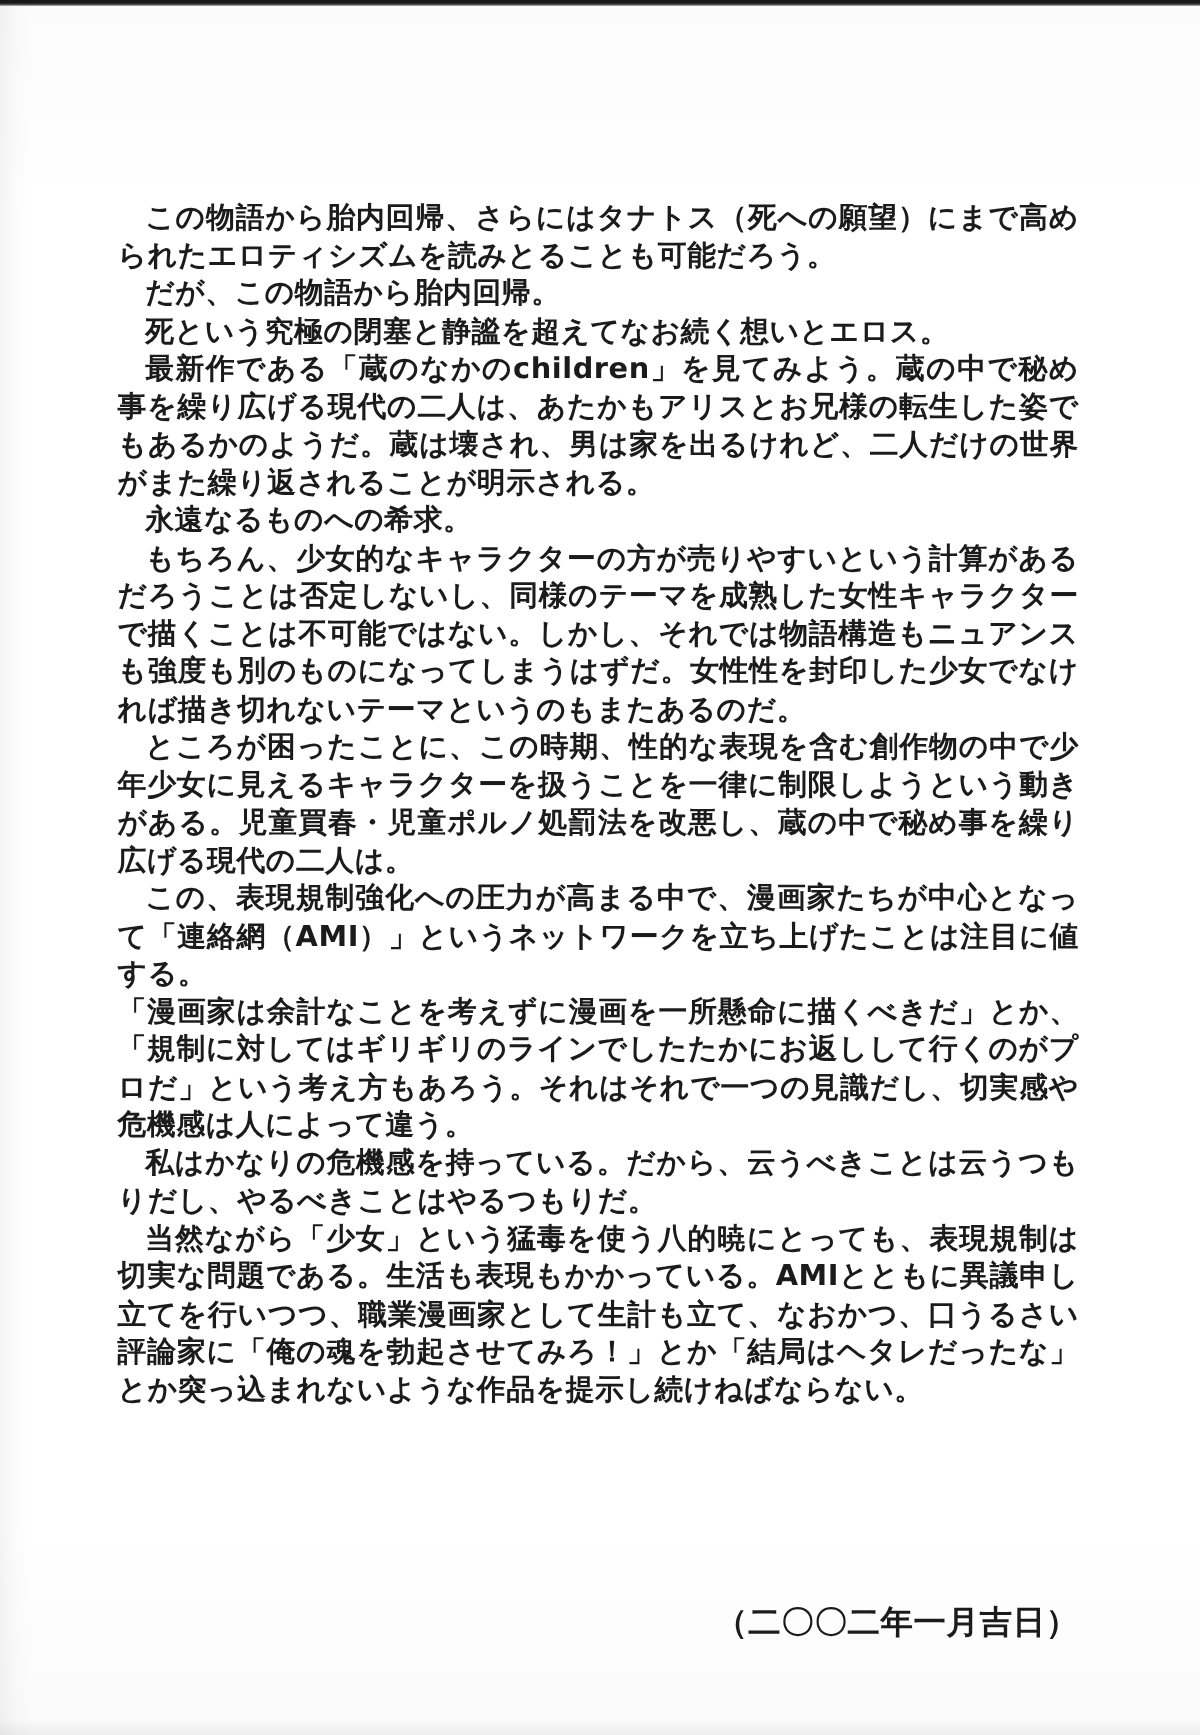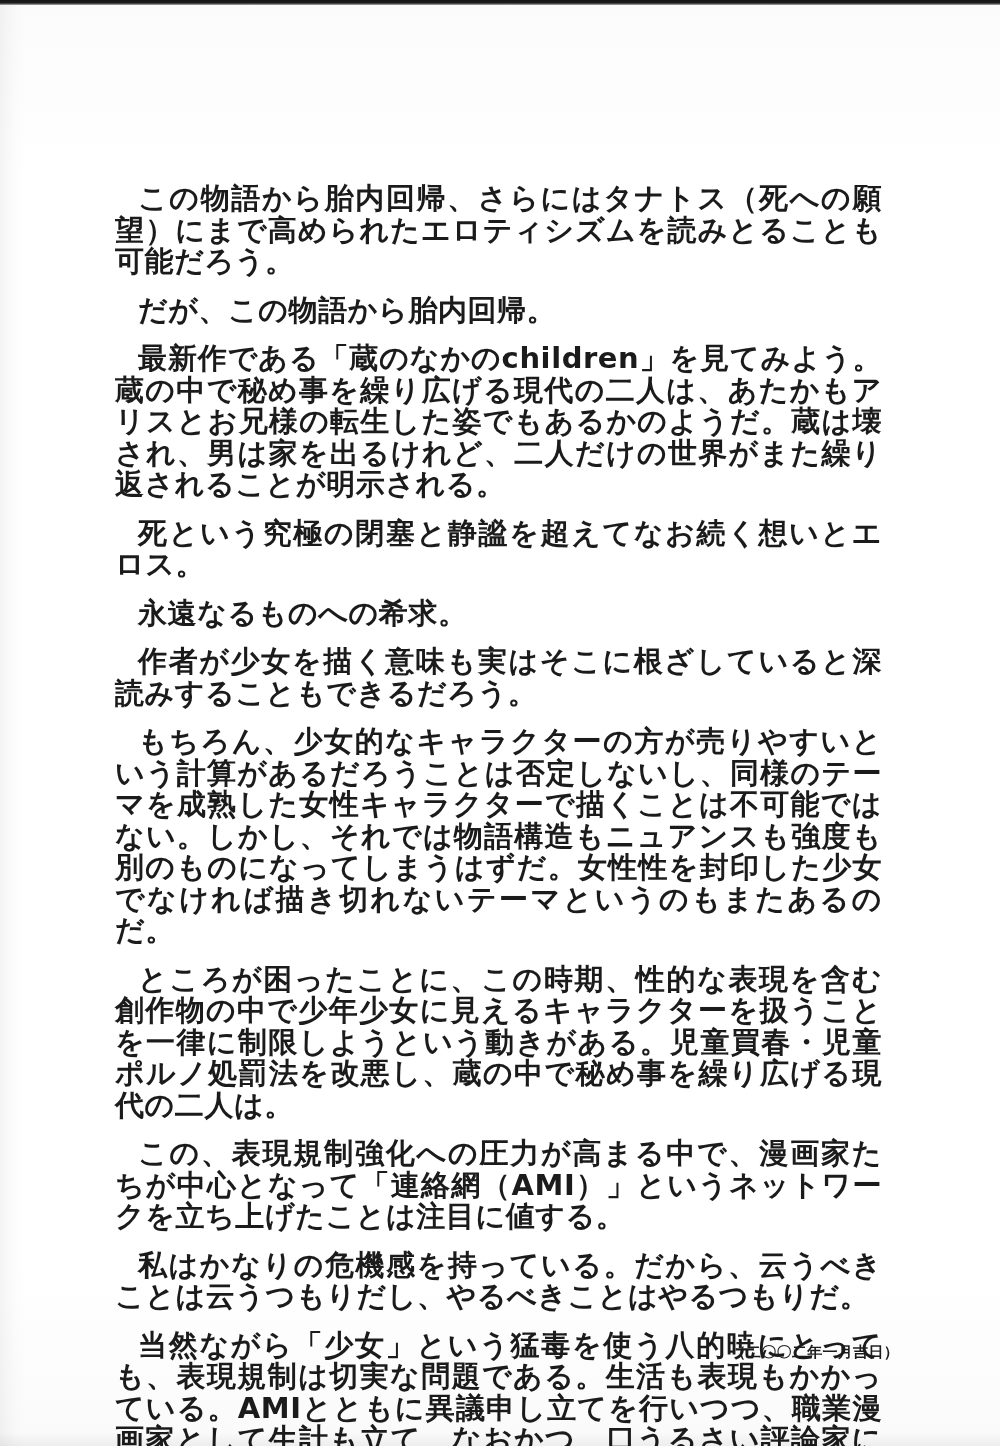--- a/index.html
+++ b/index.html
@@ -54,23 +54,23 @@
   }
 
   .text-block {
     position: absolute;
     left: 98px;
     top: 166px;
     width: 801px;
   }
 
   p.para {
-    margin: 17px;
+    margin: 0;
     padding: 0;
-    font-size: 29px;
+    font-size: 24px;
     line-height: 31.5px;
     color: #1b1b1b;
     font-weight: 700;
     letter-spacing: 0.02em;
     text-align: justify;
     text-justify: inter-character;
     text-indent: 23px;
     word-break: break-all;
     overflow-wrap: anywhere;
     
@@ -80,45 +80,45 @@
   p.para.no-indent {
     text-indent: 0;
   }
 
   .date-line {
     position: absolute;
     left: 98px;
     top: 1337px;
     width: 801px;
     text-align: right;
-    font-size: 15px;
+    font-size: 27px;
     line-height: 31.5px;
     font-weight: 700;
     color: #1b1b1b;
     letter-spacing: 0.02em;
   }
 </style>
 </head>
 <body>
 
 <div class="page">
 
   <div class="scan-top-edge"></div>
   <div class="scan-left-shade"></div>
 
   <div class="text-block">
     <p class="para">この物語から胎内回帰、さらにはタナトス（死への願望）にまで高められたエロティシズムを読みとることも可能だろう。</p>
     <p class="para">だが、この物語から胎内回帰。</p>
+    <p class="para">死という究極の閉塞と静謐を超えてなお続く想いとエロス。</p>
     <p class="para">最新作である「蔵のなかのchildren」を見てみよう。蔵の中で秘め事を繰り広げる現代の二人は、あたかもアリスとお兄様の転生した姿でもあるかのようだ。蔵は壊され、男は家を出るけれど、二人だけの世界がまた繰り返されることが明示される。</p>
-    <p class="para">死という究極の閉塞と静謐を超えてなお続く想いとエロス。</p>
     <p class="para">永遠なるものへの希求。</p>
-    <p class="para">作者が少女を描く意味も実はそこに根ざしていると深読みすることもできるだろう。</p>
     <p class="para">もちろん、少女的なキャラクターの方が売りやすいという計算があるだろうことは否定しないし、同様のテーマを成熟した女性キャラクターで描くことは不可能ではない。しかし、それでは物語構造もニュアンスも強度も別のものになってしまうはずだ。女性性を封印した少女でなければ描き切れないテーマというのもまたあるのだ。</p>
     <p class="para">ところが困ったことに、この時期、性的な表現を含む創作物の中で少年少女に見えるキャラクターを扱うことを一律に制限しようという動きがある。児童買春・児童ポルノ処罰法を改悪し、蔵の中で秘め事を繰り広げる現代の二人は。</p>
     <p class="para">この、表現規制強化への圧力が高まる中で、漫画家たちが中心となって「連絡網（AMI）」というネットワークを立ち上げたことは注目に値する。</p>
+    <p class="para no-indent">「漫画家は余計なことを考えずに漫画を一所懸命に描くべきだ」とか、「規制に対してはギリギリのラインでしたたかにお返しして行くのがプロだ」という考え方もあろう。それはそれで一つの見識だし、切実感や危機感は人によって違う。</p>
     <p class="para">私はかなりの危機感を持っている。だから、云うべきことは云うつもりだし、やるべきことはやるつもりだ。</p>
     <p class="para">当然ながら「少女」という猛毒を使う八的暁にとっても、表現規制は切実な問題である。生活も表現もかかっている。AMIとともに異議申し立てを行いつつ、職業漫画家として生計も立て、なおかつ、口うるさい評論家に「俺の魂を勃起させてみろ！」とか「結局はヘタレだったな」とか突っ込まれないような作品を提示し続けねばならない。</p>
 
   </div>
 
   <div class="date-line">（二〇〇二年一月吉日）</div>
 
   <div class="scan-bottom-edge"></div>
 </div>
 

